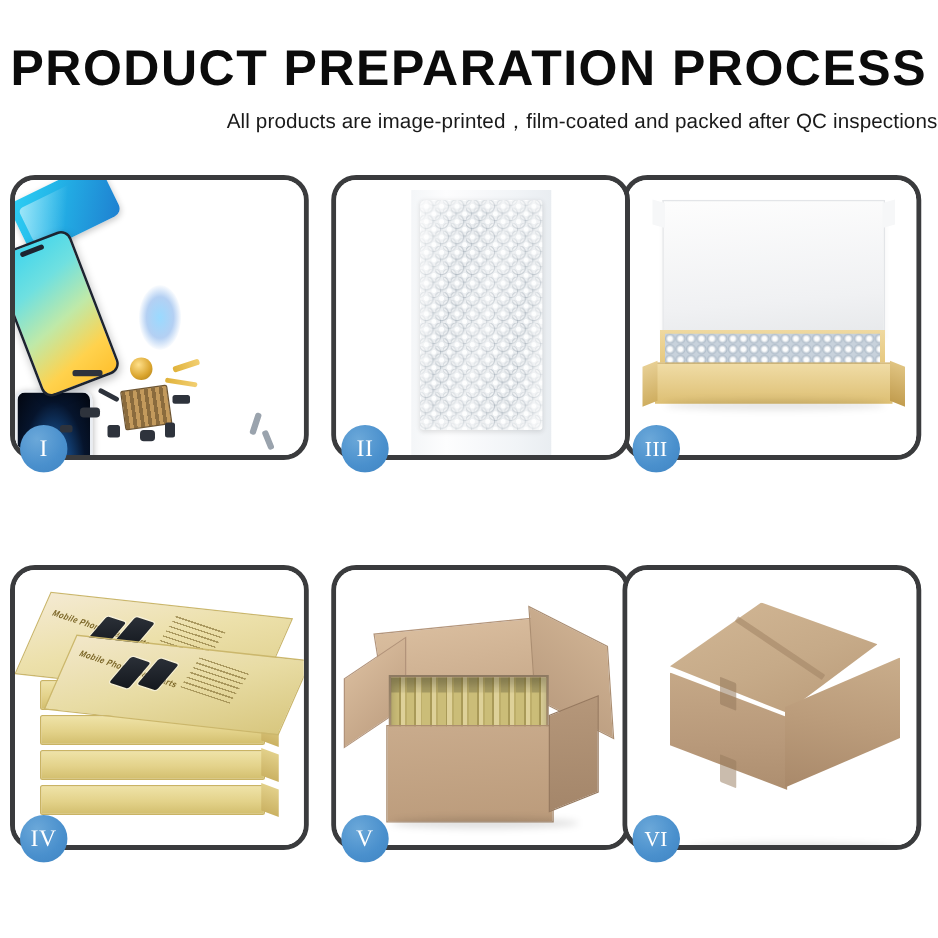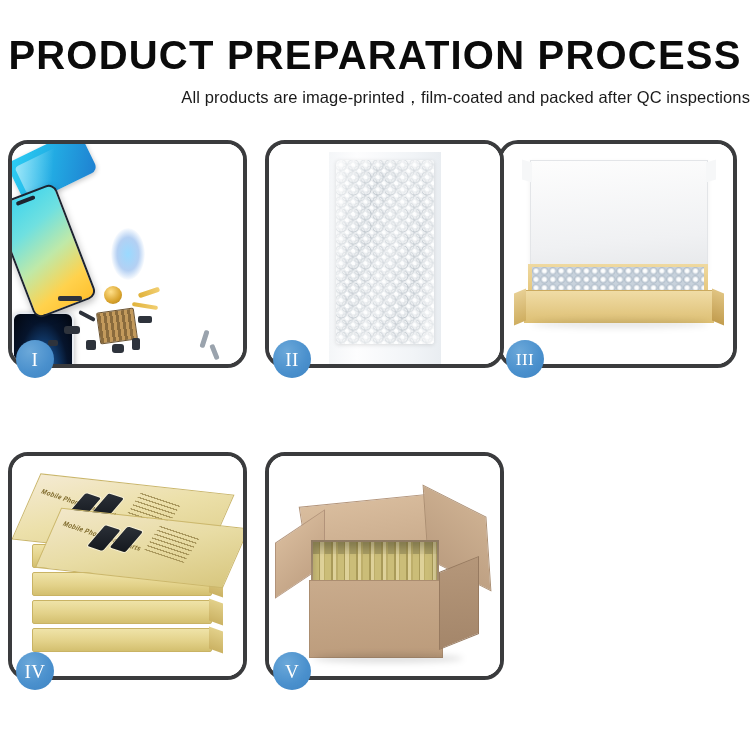--- a/index.html
+++ b/index.html
@@ -324,14 +324,30 @@
       <div class="c-fill2"></div>
       <div class="c-front"></div>
       <div class="c-side"></div>
       <div class="c-shadow"></div>
     </div>
     <div class="badge">
       <span>V</span>
     </div>
   </div>
 
+  <div class="panel p6">
+    <div class="clip">
+      <div class="sealed">
+        <div class="face-top"></div>
+        <div class="face-front"></div>
+        <div class="face-side"></div>
+        <div class="tape-top"></div>
+        <div class="tape-edge"></div>
+        <div class="tape-low"></div>
+        <div class="s-shadow"></div>
+      </div>
+    </div>
+    <div class="badge w3">
+      <span>VI</span>
+    </div>
+  </div>
 
 </div>
 
 </body></html>

